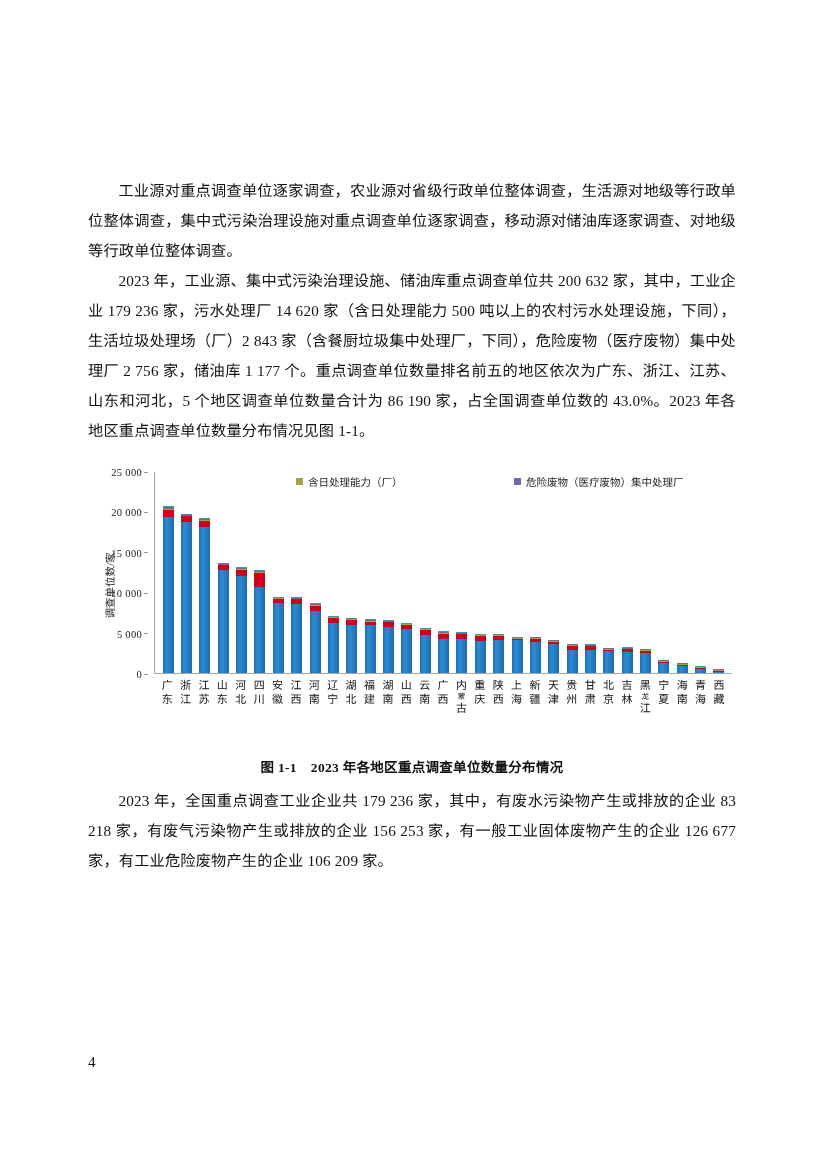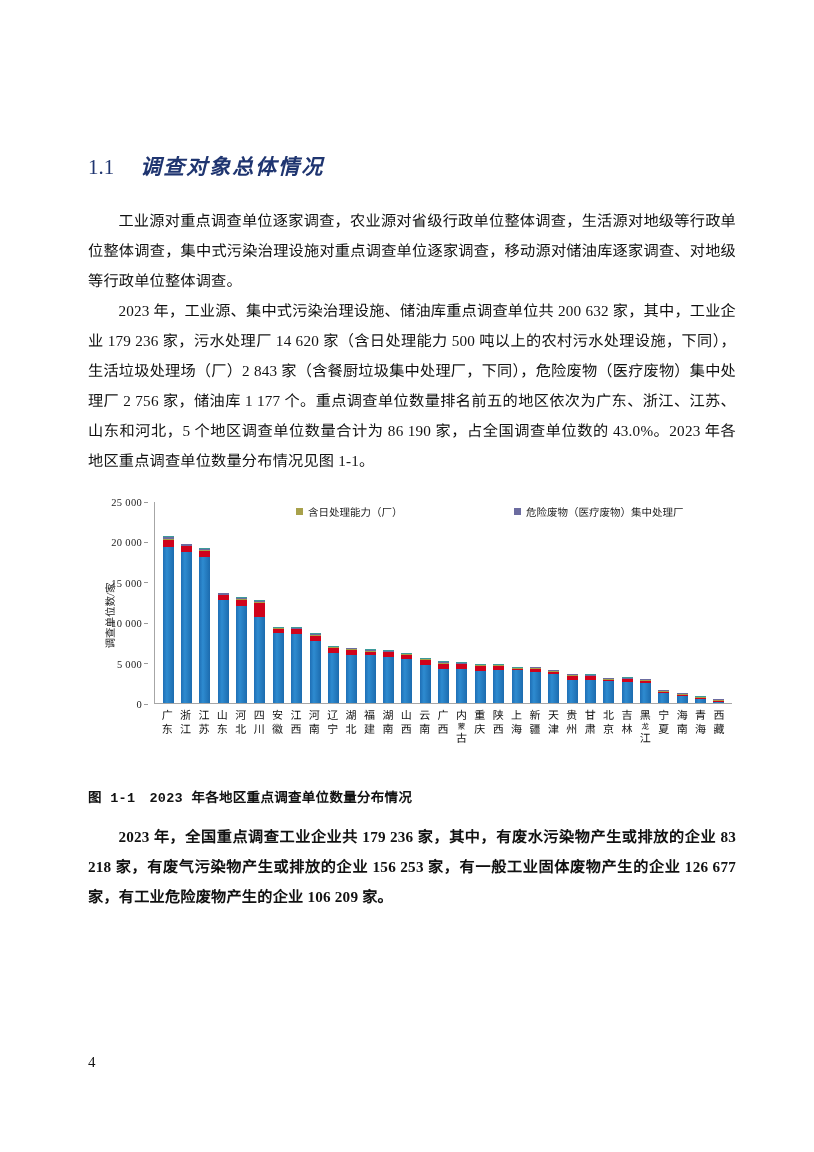--- a/index.html
+++ b/index.html
@@ -228,46 +228,42 @@
   .lg-box.c1 { background: #C00000; }
   .lg-box.c2 { background: #A8A14B; }
   .lg-box.c3 { background: #6C6CA0; }
   .lg-box.c4 { background: #3C9A9A; }
 
   .fig-caption {
     position: absolute;
     left: 0;
     top: 288px;
     width: 648px;
-    text-align: left;
+    text-align: center;
     font-size: 13.5px;
     font-weight: bold;
     color: #111;
     letter-spacing: 0.3px;
-    font-family: Liberation Mono, monospace;
   }
   .fig-caption .gap { display: inline-block; width: 14px; }
 
   .page-num {
     position: absolute;
     left: 88px;
     top: 1054px;
     font-size: 15px;
     color: #111;
   }
 </style>
 </head>
 <body>
 
 <div class="page">
   <div class="content">
 
-    <h2 class="h2">
-      <span class="num">1.1</span><span class="txt">调查对象总体情况</span>
-    </h2>
 
     <p class="para first">工业源对重点调查单位逐家调查，农业源对省级行政单位整体调查，生活源对地级等行政单位整体调查，集中式污染治理设施对重点调查单位逐家调查，移动源对储油库逐家调查、对地级等行政单位整体调查。</p>
     <p class="para">2023 年，工业源、集中式污染治理设施、储油库重点调查单位共 200 632 家，其中，工业企业 179 236 家，污水处理厂 14 620 家（含日处理能力 500 吨以上的农村污水处理设施，下同），生活垃圾处理场（厂）2 843 家（含餐厨垃圾集中处理厂，下同），危险废物（医疗废物）集中处理厂 2 756 家，储油库 1 177 个。重点调查单位数量排名前五的地区依次为广东、浙江、江苏、山东和河北，5 个地区调查单位数量合计为 86 190 家，占全国调查单位数的 43.0%。2023 年各地区重点调查单位数量分布情况见图 1-1。</p>
 
     <div class="figure">
       <div class="chart">
 
         <div class="axis-title">调查单位数/家</div>
 
         <div class="legend" id="legend">
@@ -705,17 +701,17 @@
             </div>
           </div>
       </div>
 
       <div class="fig-caption">
         <span>图 1-1</span><span class="gap"></span><span>2023 年各地区重点调查单位数量分布情况</span>
       </div>
     </div>
 
 
-    <p class="para" style="margin-top:24px;font-weight:bold;">2023 年，全国重点调查工业企业共 179 236 家，其中，有废水污染物产生或排放的企业 83 218 家，有废气污染物产生或排放的企业 156 253 家，有一般工业固体废物产生的企业 126 677 家，有工业危险废物产生的企业 106 209 家。</p>
+    <p class="para" style="margin-top:18px;">2023 年，全国重点调查工业企业共 179 236 家，其中，有废水污染物产生或排放的企业 83 218 家，有废气污染物产生或排放的企业 156 253 家，有一般工业固体废物产生的企业 126 677 家，有工业危险废物产生的企业 106 209 家。</p>
   </div>
 
   <div class="page-num">4</div>
 </div>
 
 </body></html>

